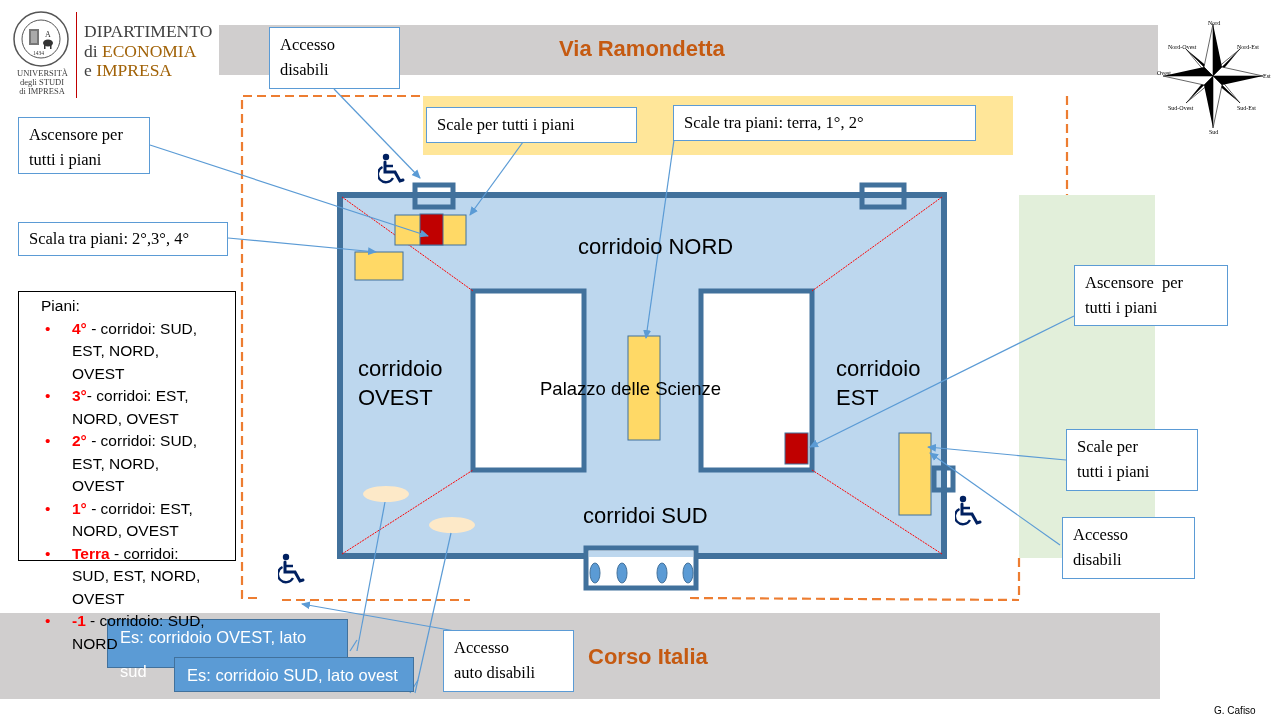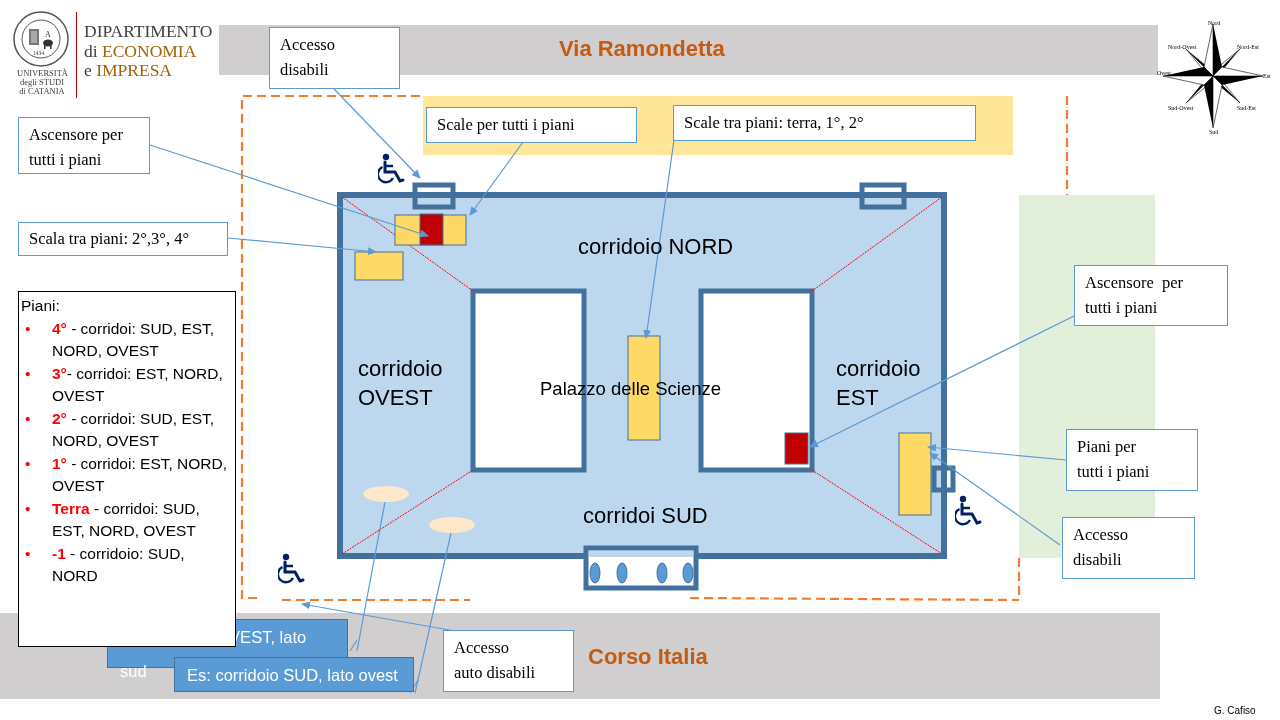--- a/index.html
+++ b/index.html
@@ -3,21 +3,21 @@
 <meta charset="utf-8">
 <style>
   html,body{margin:0;padding:0;background:#fff;}
   body{width:1280px;height:720px;position:relative;overflow:hidden;font-family:"Liberation Sans","DejaVu Sans",sans-serif;}
   .abs{position:absolute;}
   .road{background:#d0cece;}
   .road-label{color:#c55a11;font-weight:bold;font-size:22px;position:absolute;}
   .callout{position:absolute;background:#fff;border:1.3px solid #5b9bd5;font-size:16.5px;color:#000;padding:4px 10px;line-height:25px;box-sizing:border-box;font-family:Liberation Serif, serif;}
   .callout-blue{position:absolute;background:#5b9bd5;border:1px solid #41719c;color:#fff;font-size:16.5px;padding:0 12px;box-sizing:border-box;line-height:34px;}
   .corr{position:absolute;font-size:22px;color:#000;line-height:29px;}
-  #legend{position:absolute;left:18px;top:291px;width:218px;height:356px;border:1.3px solid #000;box-sizing:border-box;padding:3px 2px;font-size:15.5px;line-height:22.5px;background:#fff;}
+  #legend{position:absolute;left:18px;top:291px;width:218px;height:270px;border:1.3px solid #000;box-sizing:border-box;padding:3px 22px;font-size:15.5px;line-height:22.5px;background:#fff;}
   #legend ul{list-style:none;margin:0;padding:0;}
   #legend li{position:relative;padding-left:31px;}
   #legend li .bullet{position:absolute;left:4px;top:0;color:#ff0000;}
   #legend li .floor{color:#ff0000;font-weight:bold;}
   .logo-text{position:absolute;left:84px;top:22px;font-family:"Liberation Serif","DejaVu Serif",serif;font-size:17.5px;line-height:19.5px;color:#404040;}
   .logo-text .red{color:#a16207;}
   .uni-text{position:absolute;left:17px;top:69px;font-family:"Liberation Serif",serif;font-size:8.5px;line-height:9px;color:#404040;text-align:center;width:50px;}
   .wheel{position:absolute;}
   svg text{font-family:"Liberation Serif",serif;}
 </style>
@@ -33,21 +33,21 @@
     <text x="33" y="27" font-size="8" fill="#333">A</text>
     <ellipse cx="36" cy="33" rx="5" ry="3.5" fill="#333"></ellipse>
     <rect x="32" y="35" width="1.5" height="4" fill="#333"></rect>
     <rect x="38" y="35" width="1.5" height="4" fill="#333"></rect>
     <text x="21" y="45" font-size="5.5" fill="#333">1434</text>
   </svg>
 </div>
 <div class="uni-text">
   <div>UNIVERSITÀ</div>
   <div>degli STUDI</div>
-  <div>di CATANIA</div>
+  <div>di IMPRESA</div>
 </div>
 <div class="abs" style="left:76px;top:12px;width:1px;height:86px;background:#c00000;"></div>
 <div class="logo-text">
   <div>DIPARTIMENTO</div>
   <div><span>di </span><span class="red">ECONOMIA</span></div>
   <div><span>e </span><span class="red">IMPRESA</span></div>
 </div>
 
 <div class="abs road" style="left:219px;top:25px;width:939px;height:50px;"></div>
 <div class="road-label" style="left:559px;top:36px;">Via Ramondetta</div>
@@ -177,21 +177,21 @@
   <div>tutti i piani</div>
 </div>
 <div class="callout" style="left:426px;top:107px;width:211px;height:36px;line-height:26px;">Scale per tutti i piani</div>
 <div class="callout" style="left:673px;top:105px;width:303px;height:36px;line-height:26px;">Scale tra piani: terra, 1°, 2°</div>
 <div class="callout" style="left:18px;top:222px;width:210px;height:34px;line-height:24px;">Scala tra piani: 2°,3°, 4°</div>
 <div class="callout" style="left:1074px;top:265px;width:154px;height:61px;">
   <div style="white-space:pre;">Ascensore  per</div>
   <div>tutti i piani</div>
 </div>
 <div class="callout" style="left:1066px;top:429px;width:132px;height:62px;">
-  <div>Piani per</div>
+  <div>Scale per</div>
   <div>tutti i piani</div>
 </div>
 <div class="callout" style="left:1062px;top:517px;width:133px;height:62px;">
   <div>Accesso</div>
   <div>disabili</div>
 </div>
 <div class="callout" style="left:443px;top:630px;width:131px;height:62px;">
   <div>Accesso</div>
   <div>auto disabili</div>
 </div>

